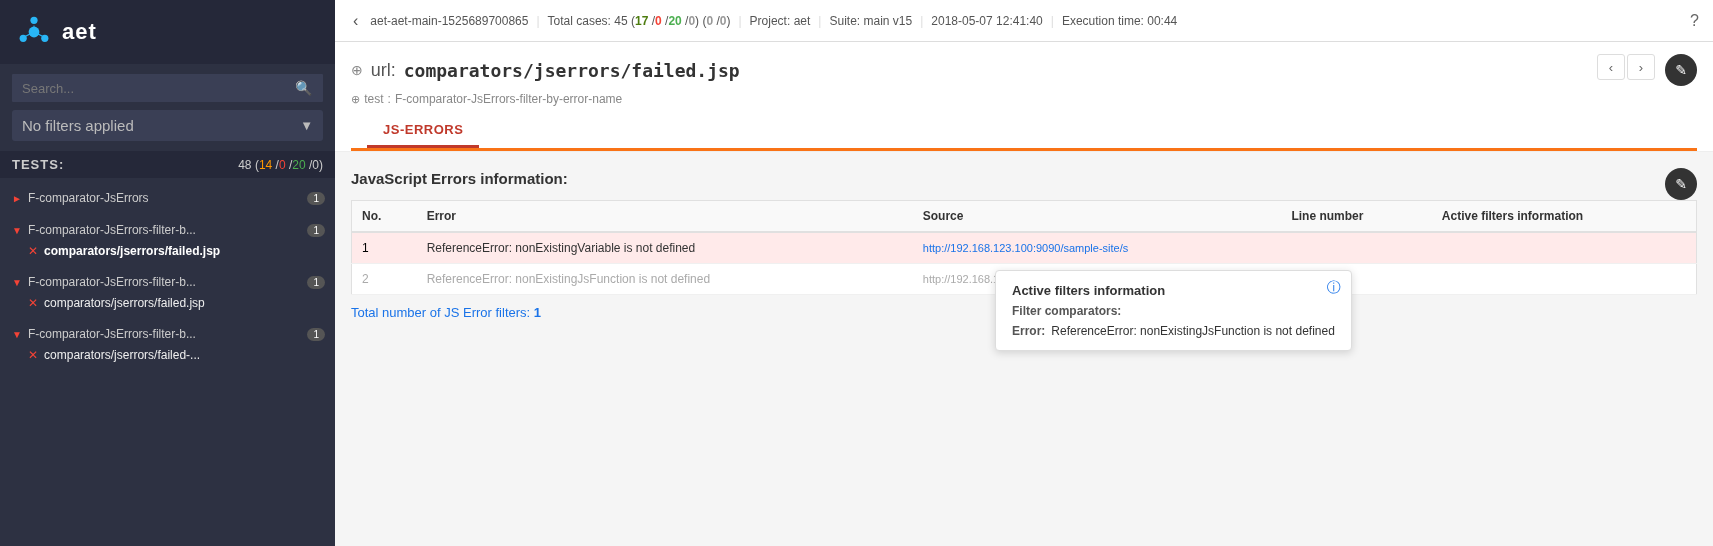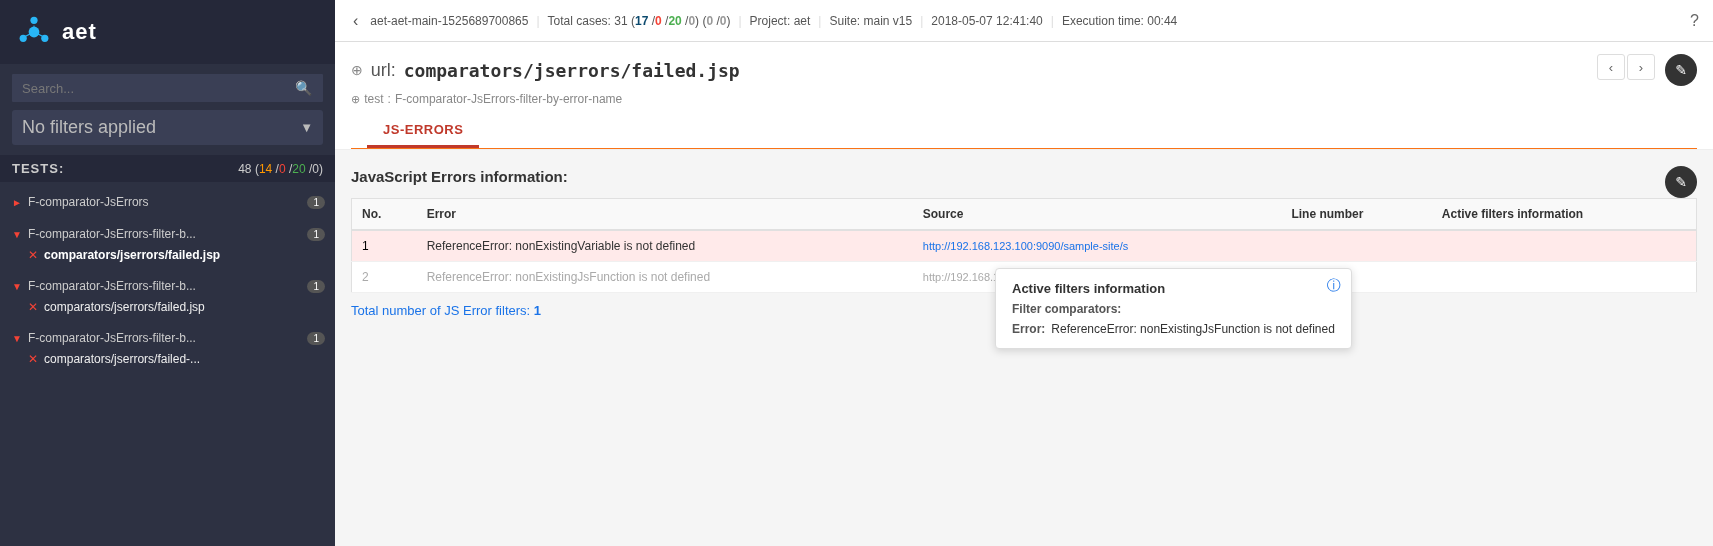--- a/index.html
+++ b/index.html
@@ -62,21 +62,21 @@
       align-items: center;
       margin: 0 12px 10px;
       background: #3a3f55;
       border-radius: 3px;
       padding: 7px 10px;
       cursor: pointer;
     }
     .filter-label {
       flex: 1;
       color: #bbb;
-      font-size: 18px;
+      font-size: 15px;
     }
     .filter-arrow { color: #bbb; }
 
     .tests-header {
       display: flex;
       align-items: center;
       padding: 6px 12px;
       background: #252839;
     }
     .tests-title {
@@ -173,21 +173,21 @@
       background: none;
       border: none;
       cursor: pointer;
       color: #555;
       font-size: 16px;
       padding: 0 4px;
     }
     .top-bar-divider { color: #ddd; }
     .top-bar-item { white-space: nowrap; }
     .top-bar-counts { white-space: nowrap; }
-    .cnt-orange { color: #0c4a6e; font-weight: bold; }
+    .cnt-orange { color: #4d7c0f; font-weight: bold; }
     .cnt-red { color: #f44336; font-weight: bold; }
     .cnt-green { color: #4caf50; font-weight: bold; }
     .cnt-gray { color: #999; font-weight: bold; }
     .help-btn {
       margin-left: auto;
       background: none;
       border: none;
       cursor: pointer;
       font-size: 16px;
       color: #666;
@@ -248,21 +248,21 @@
       display: flex;
       align-items: center;
       gap: 4px;
     }
     .test-ref-icon { font-size: 11px; }
 
     
     .tabs {
       display: flex;
       background: #fff;
-      border-bottom: 1px solid #f97316;
+      border-bottom: 3px solid #f97316;
       padding: 0 16px;
     }
     .tab {
       padding: 8px 16px;
       cursor: pointer;
       font-size: 13px;
       font-weight: bold;
       border-bottom: 3px solid transparent;
       color: #888;
       text-transform: uppercase;
@@ -457,21 +457,21 @@
 </div>
 
 <div class="main">
 
   <div class="top-bar">
     <button class="nav-arrow">‹</button>
     <span class="top-bar-item">aet-aet-main-1525689700865</span>
     <span class="top-bar-divider">|</span>
     <span class="top-bar-counts">
       <span>Total cases:</span>
-      <span>31</span>
+      <span>45</span>
       (<span class="cnt-orange">17</span>
       /<span class="cnt-red">0</span>
       /<span class="cnt-green">20</span>
       /<span class="cnt-gray">0</span>)
       (<span class="cnt-gray">0</span>
       /<span class="cnt-gray">0</span>)
     </span>
     <span class="top-bar-divider">|</span>
     <span class="top-bar-item">
       <span>Project:</span>

